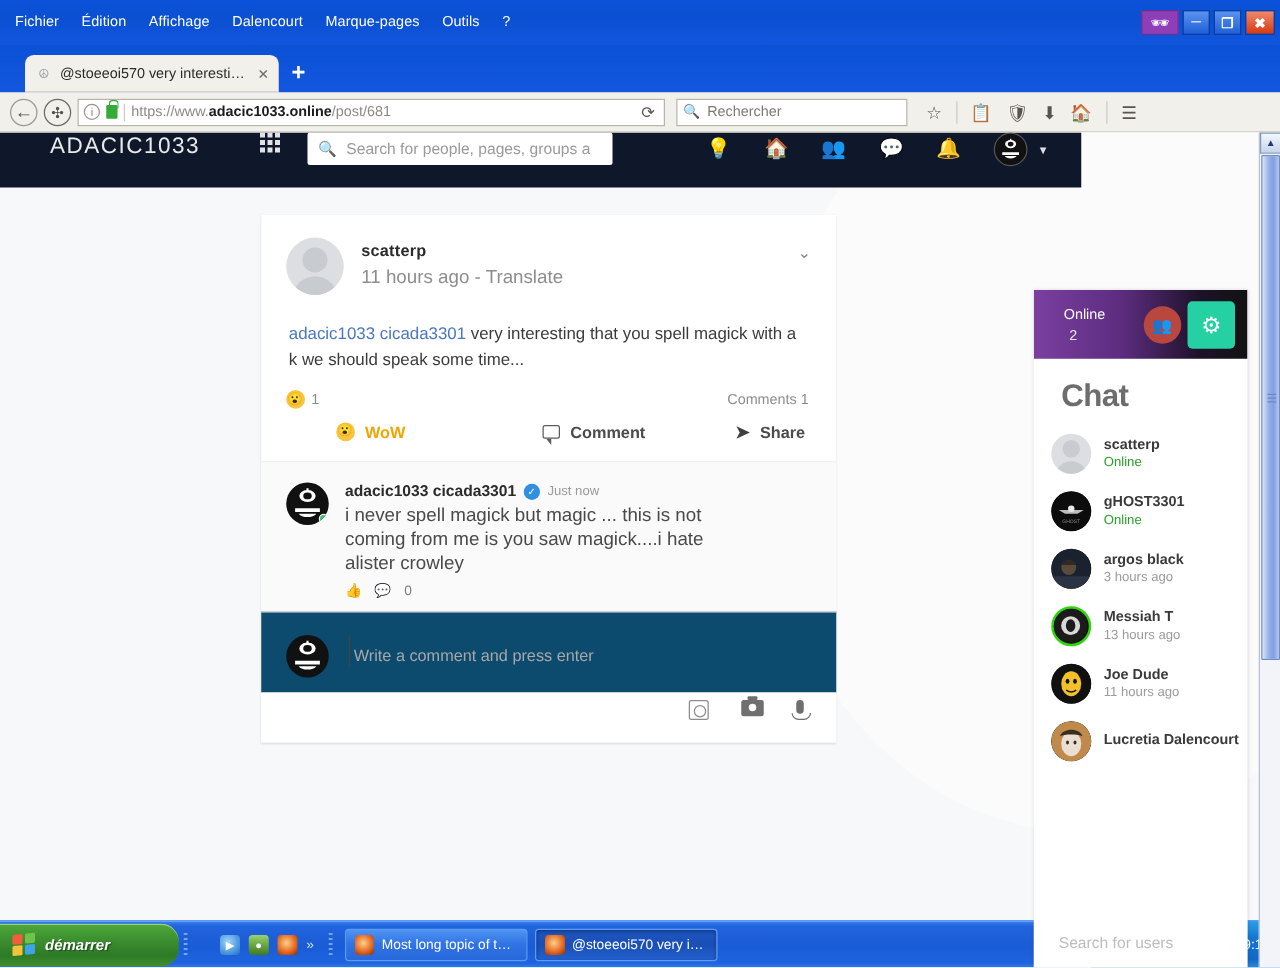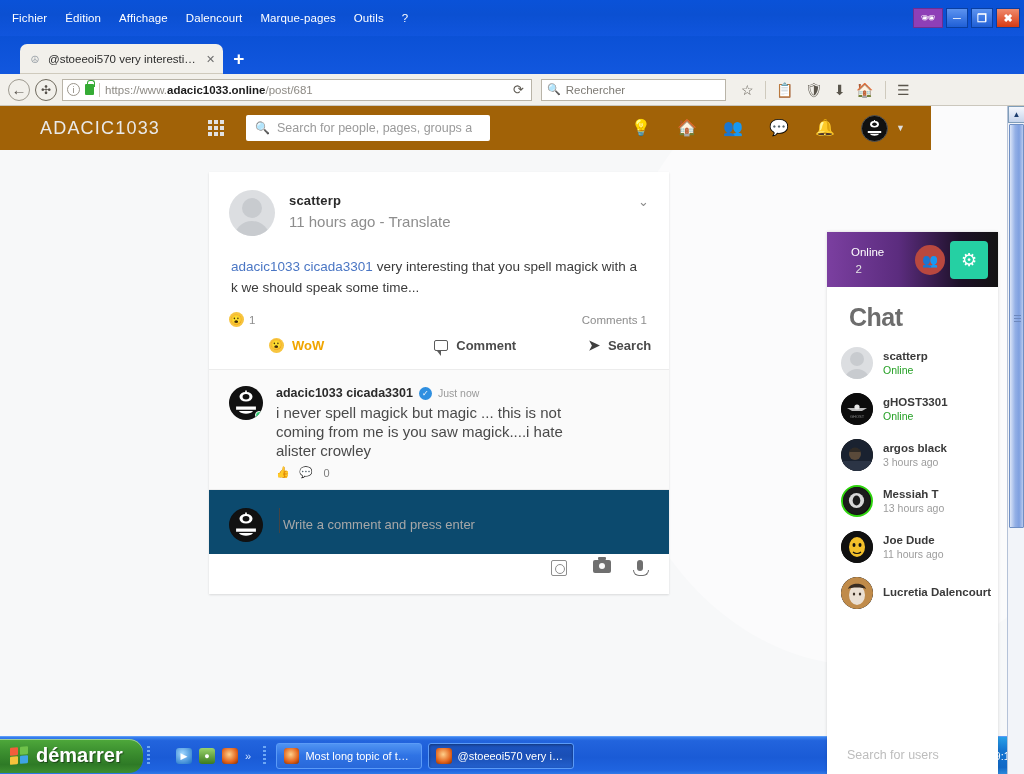--- a/index.html
+++ b/index.html
@@ -88,22 +88,22 @@
     position:absolute; left:0; top:106px; width:1007px; height:672px;
     background:#f7f8f9; overflow:hidden;
   }
   .pagecurve{
     position:absolute; right:-120px; top:-60px; width:520px; height:620px;
     border-radius:50%; background:#fbfbfc;
   }
 
   
   .sitenav {
-    position:absolute; left:0; top:0; width:931px; height:44px;
-    background:#a16207; display:flex; align-items:center; z-index:5;
+    position:absolute; left:0; top:0; width:865px; height:44px;
+    background:#0f172a; display:flex; align-items:flex-start; z-index:5;
   }
   .brand { color:#e9e9e9; font-size:18px; letter-spacing:1.2px; margin-left:40px; font-weight:300; }
   .grid9 { margin-left:48px; display:grid; grid-template-columns:repeat(3,4px); grid-template-rows:repeat(3,4px); gap:2px; }
   .grid9 i { background:#e2e2e2; display:block; width:4px; height:4px; }
   .sitesearch {
     margin-left:22px; width:244px; height:26px; background:#fff; border-radius:2px;
     display:flex; align-items:center; gap:7px; padding:0 9px;
   }
   .sitesearch .mag { color:#222; font-size:12px; font-weight:bold; }
   .sitesearch .ph { color:#9a9a9a; font-size:12.5px; white-space:nowrap; overflow:hidden; }
@@ -211,21 +211,21 @@
     background:linear-gradient(180deg,#4fa93b 0%,#3d9130 35%,#2e7a26 75%,#3e8f30 100%);
     border-radius:0 14px 14px 0; display:flex; align-items:center; gap:8px; padding-left:10px;
     box-shadow: inset 0 1px 0 rgba(255,255,255,.45);
   }
   .winflag { width:18px;height:17px; display:grid; grid-template-columns:1fr 1fr; grid-template-rows:1fr 1fr; gap:1.5px; transform:skewY(-6deg); }
   .winflag i { display:block; border-radius:1px;}
   .winflag i:nth-child(1){background:#f35d3b;}
   .winflag i:nth-child(2){background:#6fc24a;}
   .winflag i:nth-child(3){background:#f5c23b;}
   .winflag i:nth-child(4){background:#3fa4e6;}
-  .startlabel { color:#fff; font-size:20px; font-weight:bold; text-shadow:1px 1px 1px rgba(0,0,0,.45); }
+  .startlabel { color:#fff; font-size:12px; font-style:italic; font-weight:bold; text-shadow:1px 1px 1px rgba(0,0,0,.45); }
   .quicklaunch { display:flex; align-items:center; gap:7px; margin-left:14px; padding:0 8px; }
   .ql-ico { width:16px;height:16px;border-radius:3px; display:flex;align-items:center;justify-content:center; font-size:9px; color:#fff;}
   .ql-ico.wmp { background:radial-gradient(circle at 40% 35%, #9fd6ff, #1a6fc4); }
   .ql-ico.cam { background:linear-gradient(180deg,#9ad36c,#3c7a1f); }
   .ql-ico.fox { background:radial-gradient(circle at 45% 40%, #ffd08a, #e2621b 60%, #7d2e06); }
   .ql-more { color:#cfe2ff; font-size:11px; }
   .dots { width:3px;height:20px; background:
      repeating-linear-gradient(180deg,#6ea8f5 0 2px, transparent 2px 4px); margin:0 4px;}
   .taskitem {
     height:26px; min-width:118px; max-width:146px; margin-left:6px;
@@ -374,21 +374,21 @@
         <span class="act wow">
           <span class="emo">😮</span>
           <span>WoW</span>
         </span>
         <span class="act comment">
           <span class="bubble"></span>
           <span>Comment</span>
         </span>
         <span class="act share">
           <span class="arrowshare">➤</span>
-          <span>Search</span>
+          <span>Share</span>
         </span>
       </div>
 
       <div class="comment-item">
         <span class="av-logo">
           <svg width="34" height="34" viewBox="0 0 24 24" aria-hidden="true">
             <circle cx="12" cy="12" r="11.5" fill="#111"></circle>
             <path d="M12 3.2v6M9.6 5.3h4.8" stroke="#fff" stroke-width="1.2"></path>
             <ellipse cx="12" cy="7.6" rx="4.6" ry="3.4" fill="#fff"></ellipse>
             <ellipse cx="12" cy="7.6" rx="2.4" ry="1.9" fill="#111"></ellipse>

